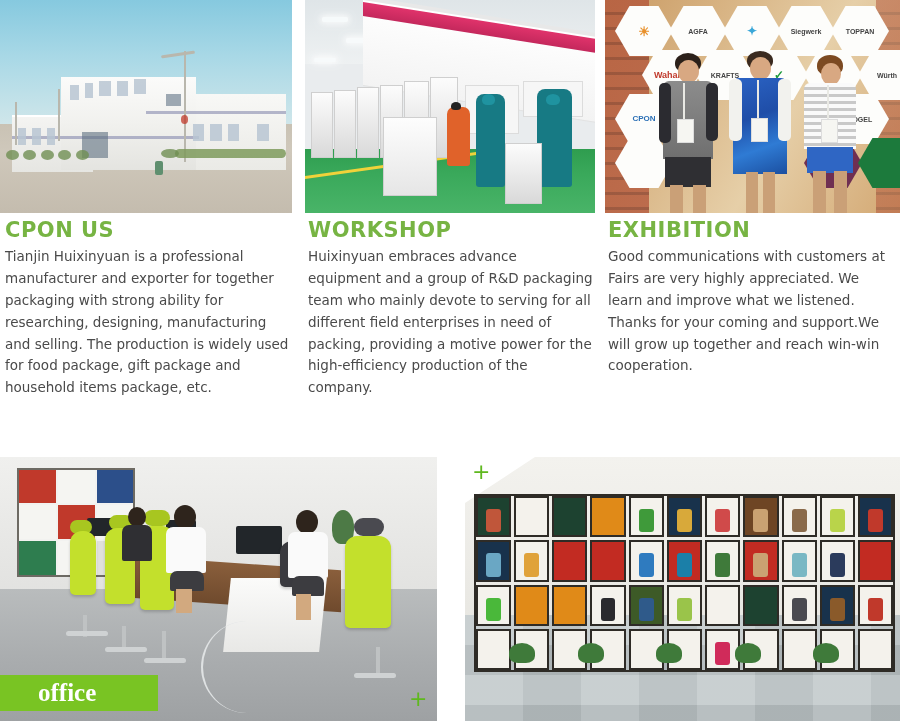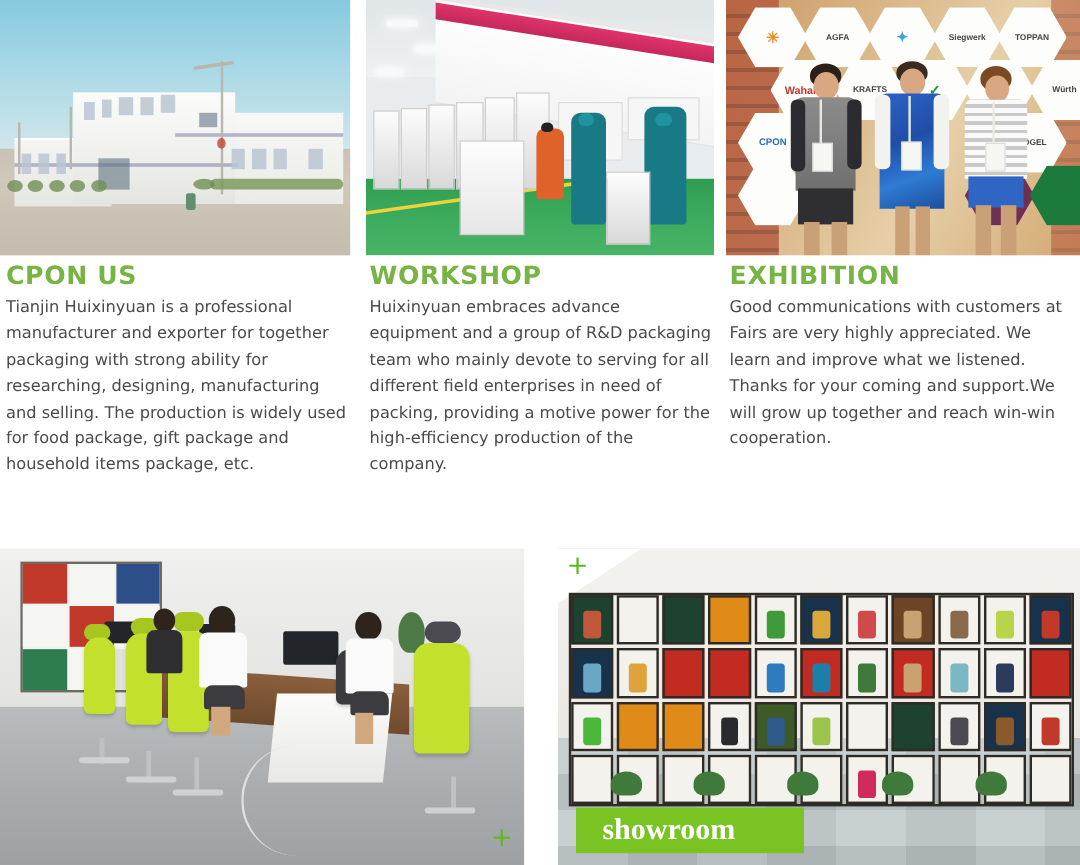--- a/index.html
+++ b/index.html
@@ -431,20 +431,23 @@
 
         <div class="of-person" style="left:66%;top:20%;width:40px;height:112px;">
           <div class="of-phead" style="left:8px;top:0;width:22px;height:24px;"></div>
           <div class="of-pbody" style="left:0;top:22px;width:40px;height:46px;"></div>
           <div class="of-pbody" style="left:4px;top:66px;width:32px;height:20px;background:#3c3c40;"></div>
           <div class="of-pbody" style="left:8px;top:84px;width:15px;height:26px;background:#d2a97f;border-radius:0;"></div>
         </div>
 
         <div class="of-cable" style="left:46%;top:62%;width:90px;height:92px;"></div>
 
+        <div class="caption cap-office">
+          <span>office</span>
+        </div>
       </div>
       <div class="plus plus-a" style="left:409px;top:231px;">+</div>
     </div>
 
     <div class="bpanel b2">
       <div class="photo showroom">
         <div class="sh-wall"></div>
         <div class="sh-floor"></div>
         <div class="sh-corner"></div>
 
@@ -545,21 +548,18 @@
           <div class="cell cream"></div>
           <div class="cell cream"></div>
         </div>
 
         <div class="sh-plant" style="left:10%;width:26px;height:20px;bottom:22%;"></div>
         <div class="sh-plant" style="left:26%;width:26px;height:20px;bottom:22%;"></div>
         <div class="sh-plant" style="left:44%;width:26px;height:20px;bottom:22%;"></div>
         <div class="sh-plant" style="left:62%;width:26px;height:20px;bottom:22%;"></div>
         <div class="sh-plant" style="left:80%;width:26px;height:20px;bottom:22%;"></div>
 
-        <div class="caption cap-showroom">
-          <span>showroom</span>
-        </div>
       </div>
       <div class="plus" style="left:7px;top:4px;">+</div>
     </div>
   </div>
 
 </div>
 
 </body></html>

